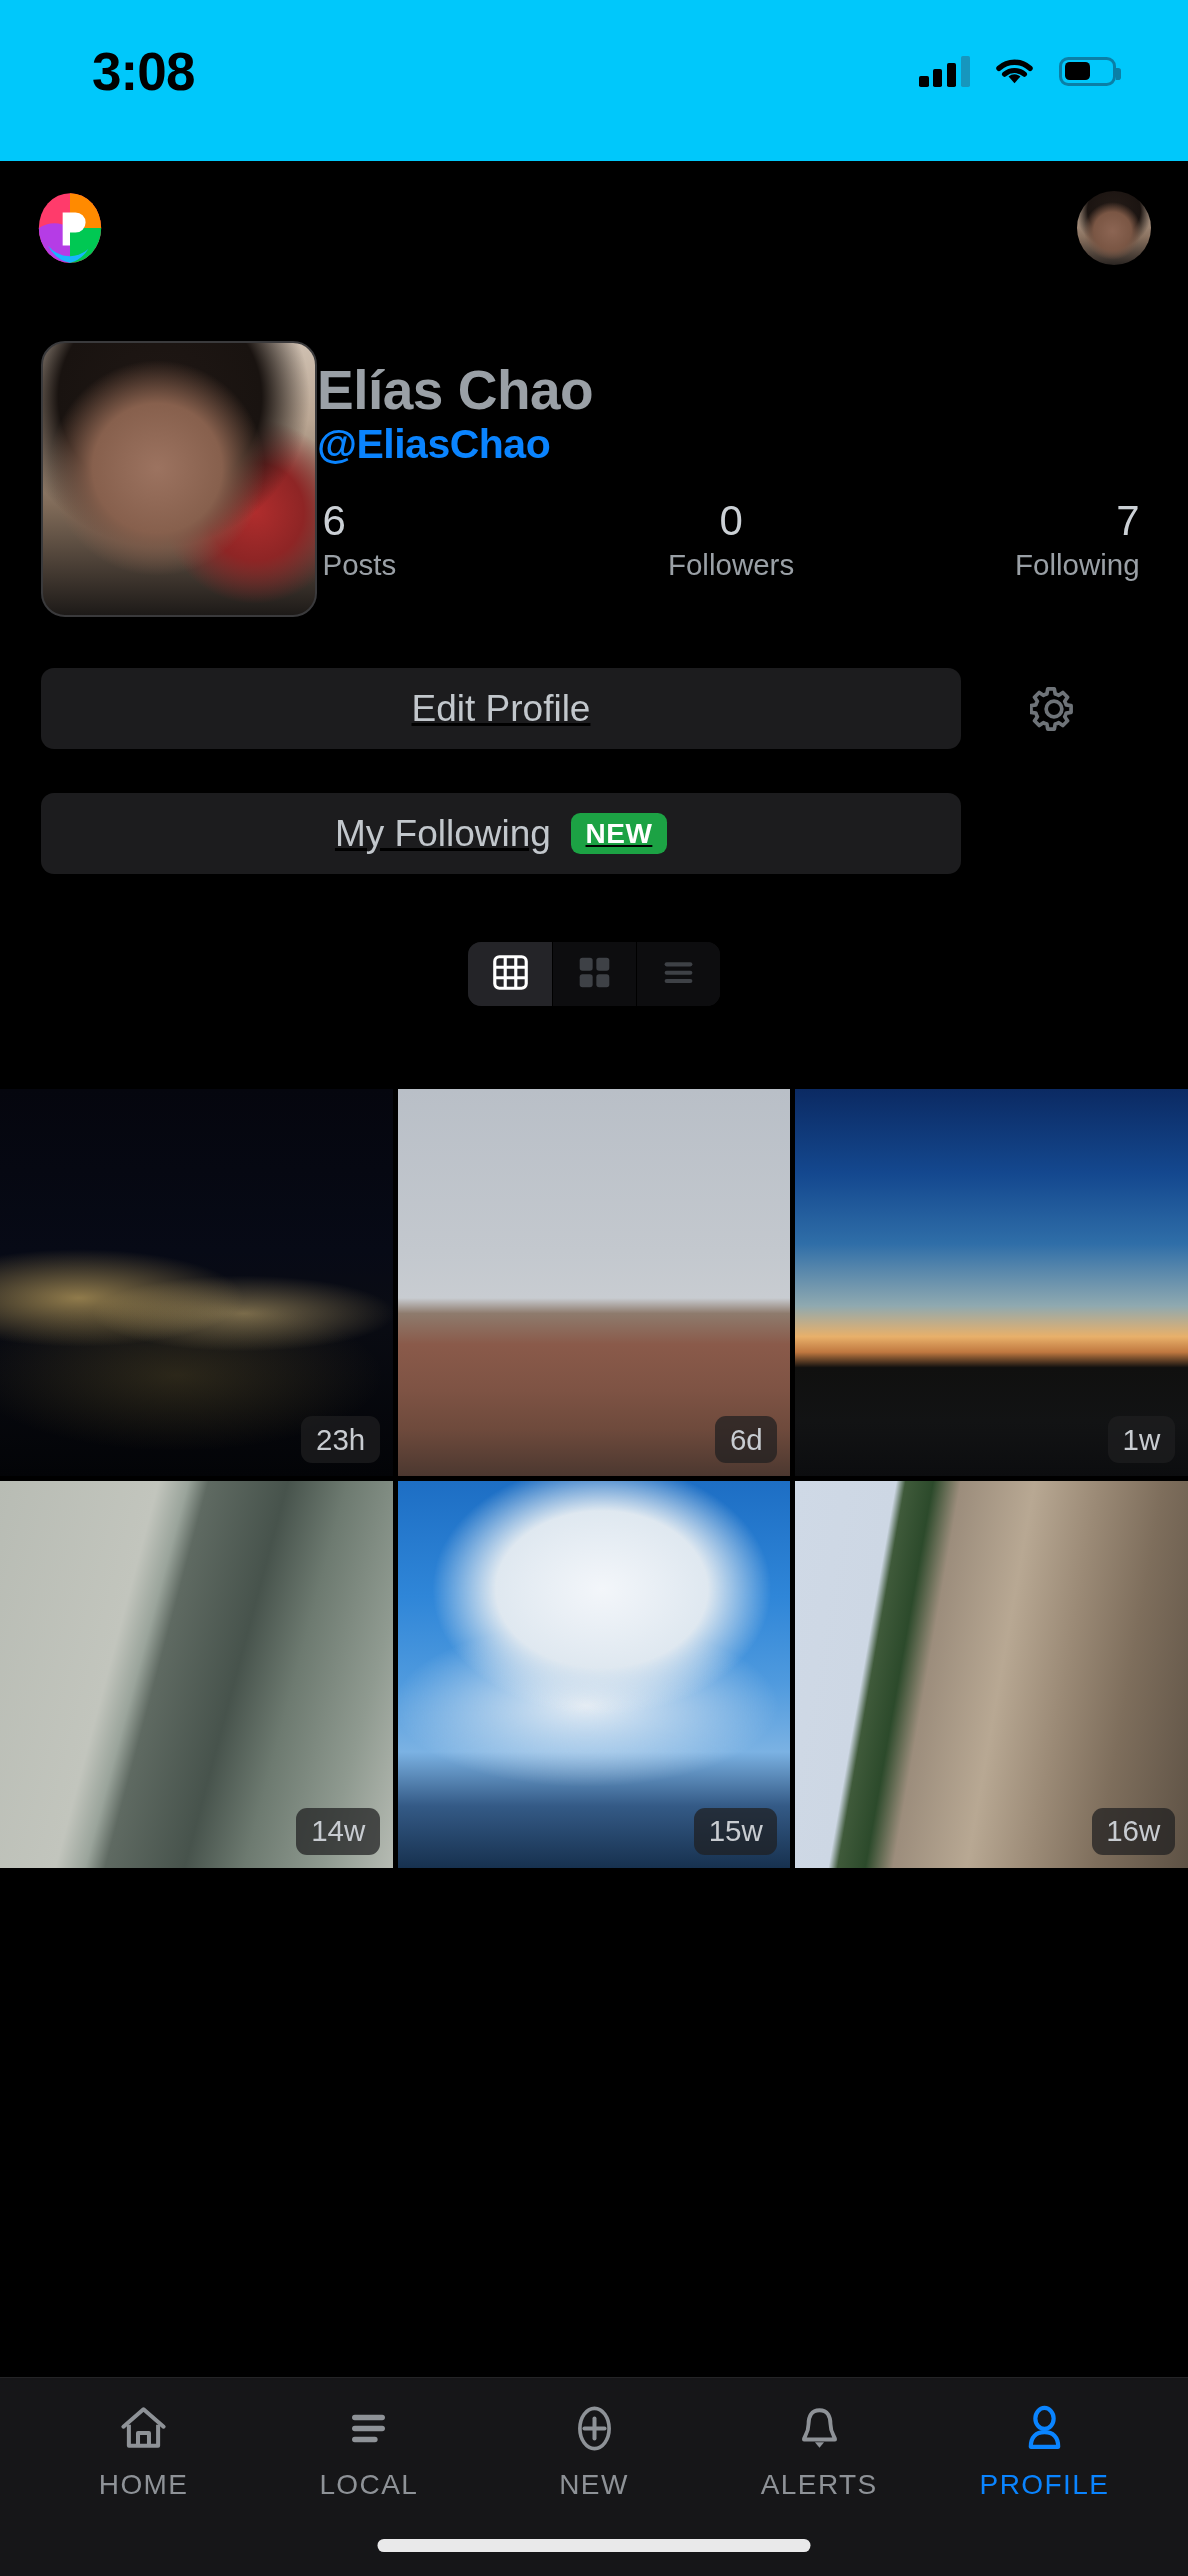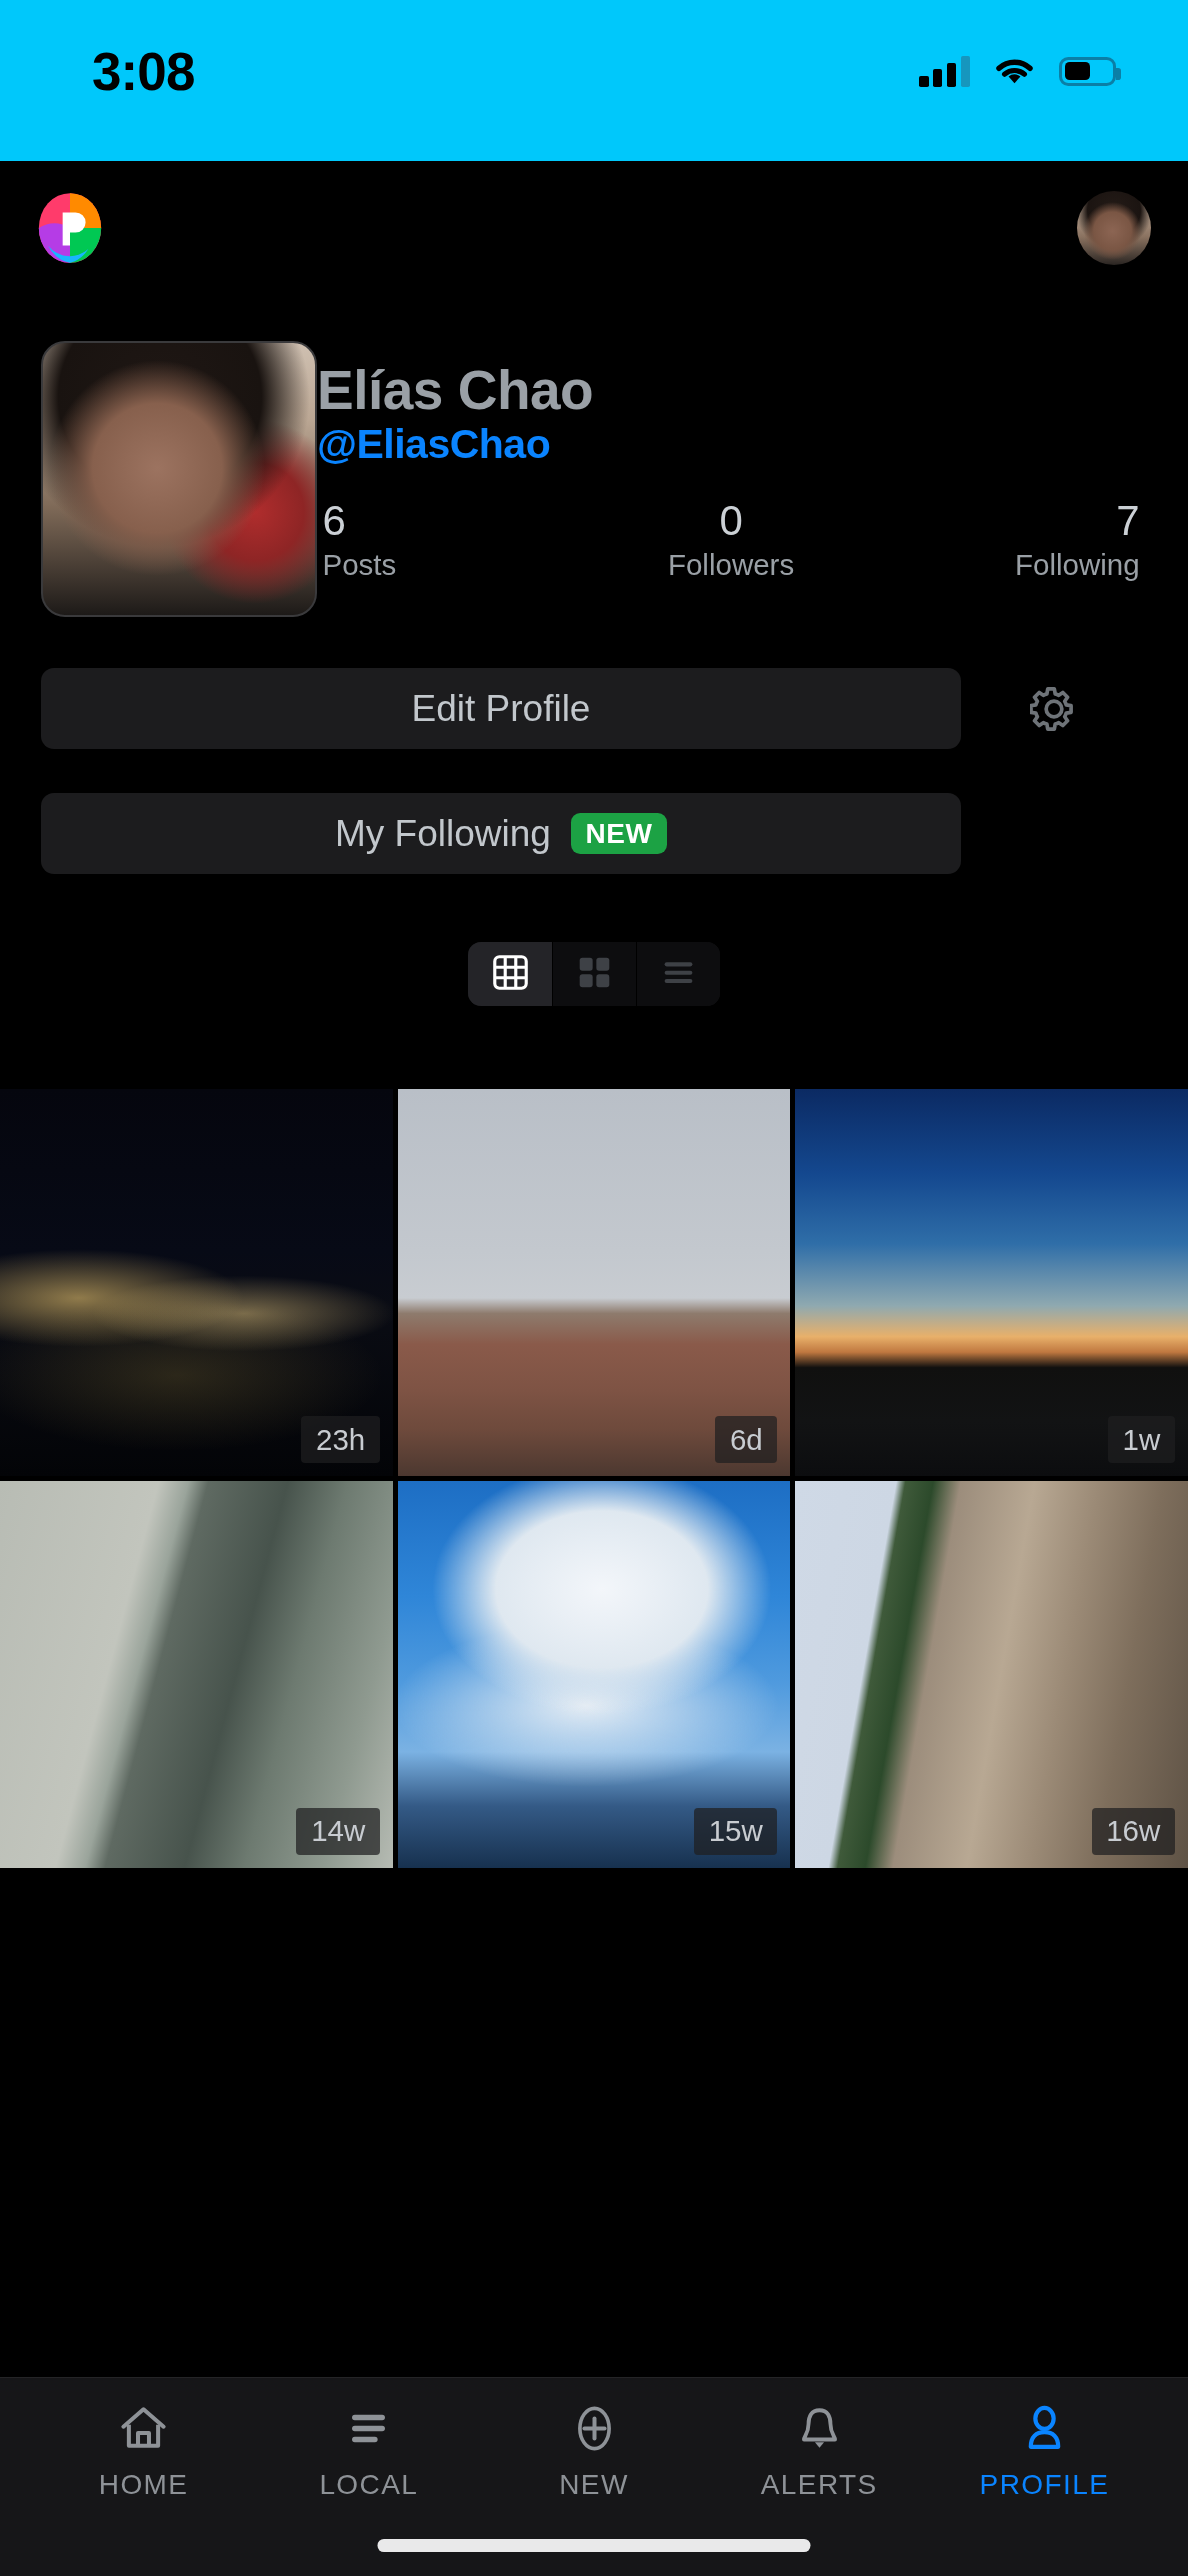--- a/index.html
+++ b/index.html
@@ -72,21 +72,21 @@
   .pname{ font-size:55px; font-weight:700; color:#9AA0A6; line-height:1.08; letter-spacing:-0.5px; }
   .phandle{ font-size:41px; font-weight:700; color:#0A84FF; margin-top:1px; letter-spacing:-0.5px; }
   .stats{ display:flex; margin-top:31px; }
   .stat{ flex:1 1 0; text-align:center; }
   .stat:first-child{ text-align:left; padding-left:5.5px; }
   .stat:last-child{ text-align:right; padding-right:7.4px; }
   .stat-n{ font-size:42px; color:#CBD0D5; line-height:1.05; }
   .stat-l{ font-size:29.5px; color:#9AA0A6; margin-top:4.6px; }
 
   
-  .actions{ position:absolute; top:668px; left:0; width:1188px; padding:0 41px; }
+  .actions{ position:absolute; top:668px; left:0; width:1188px; padding:0 41px;text-decoration:underline; }
   .btn-row{ display:flex; align-items:center; }
   .btn{
     flex:1 1 auto; height:81px; background:#1C1C1E; border-radius:13px;
     display:flex; align-items:center; justify-content:center; gap:20px;
     font-size:37px; color:#C2C7CC; max-width:1002px;
   }
   .gear-wrap{ width:186px; display:flex; align-items:center; justify-content:center; }
   .gear{ width:48px; height:48px; }
   .btn-row2{ margin-top:44px; }
   .badge-new{
@@ -110,21 +110,21 @@
   
   .grid{
     position:absolute; top:1089px; left:0; width:1188px;
     display:grid; grid-template-columns:repeat(3,1fr); gap:4.6px;
   }
   .cell{ position:relative; height:387px; overflow:hidden; background:#060606; }
   .cell .ph{ position:absolute; inset:0; }
   .tstamp{
     position:absolute; right:13px; bottom:13px;
     background:rgba(30,30,32,0.72); color:#C8CCD1;
-    font-size:29.5px; padding:6.4px 14.7px; border-radius:4px; line-height:1.15;
+    font-size:29.5px; padding:6.4px 14.7px; border-radius:11px; line-height:1.15;
   }
 
   
   .img-night{
     background:
       radial-gradient(ellipse 60% 18% at 20% 54%, rgba(255,214,120,.55) 0%, transparent 70%),
       radial-gradient(ellipse 55% 14% at 62% 58%, rgba(255,220,140,.45) 0%, transparent 70%),
       radial-gradient(ellipse 70% 26% at 45% 74%, rgba(190,160,70,.2) 0%, transparent 75%),
       linear-gradient(#05060e 0%, #070a16 42%, #0a0c14 56%, #030407 100%);
   }

